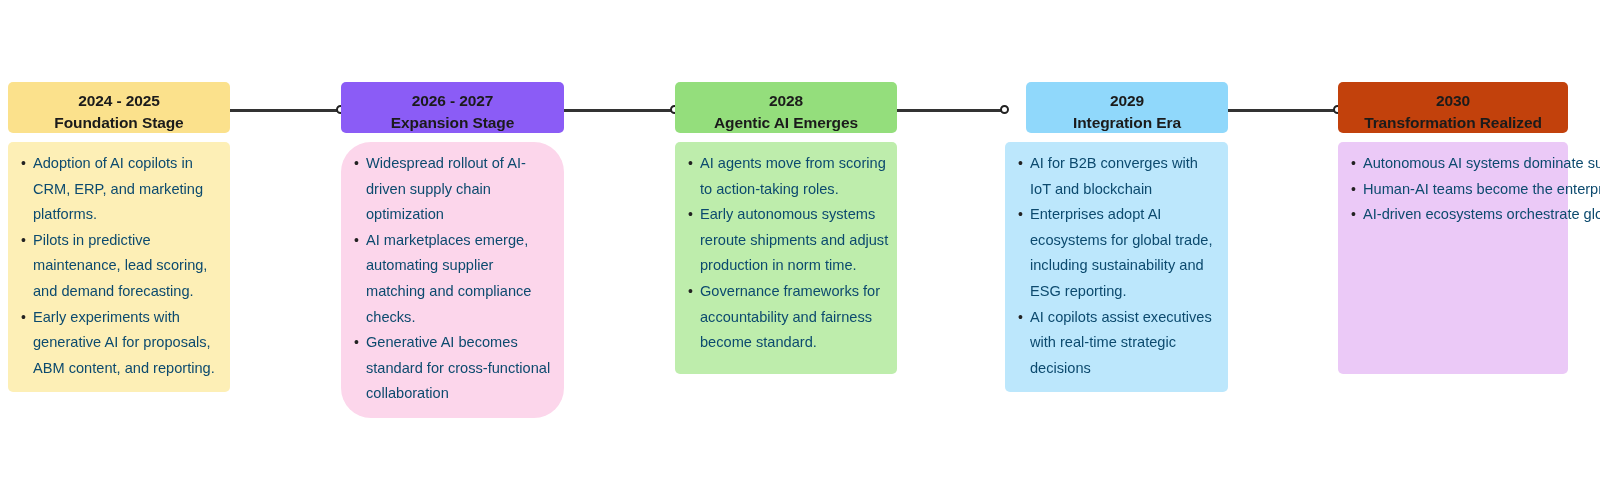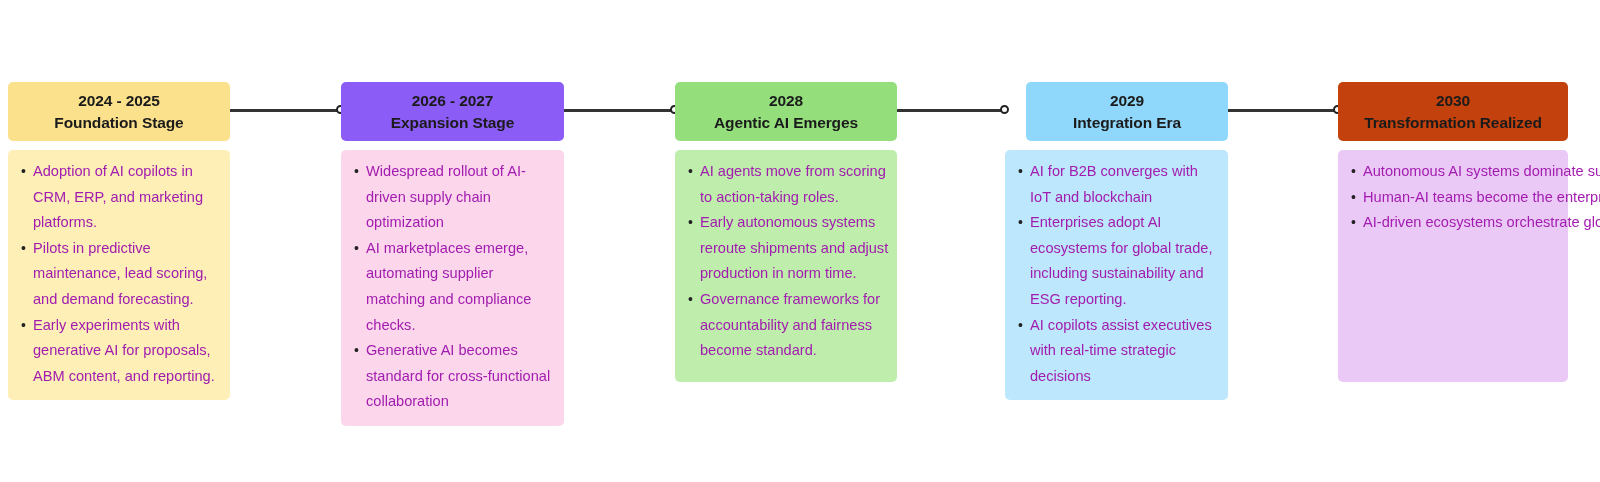--- a/index.html
+++ b/index.html
@@ -48,21 +48,21 @@
 
   .stage-header {
     border-radius: 5px;
     text-align: center;
     font-weight: bold;
     font-size: 15.5px;
     line-height: 1.42;
     color: #1b1b1b;
     padding: 8px 6px 9px 6px;
     box-sizing: border-box;
-    height: 59px;
+    height: 51px;
     letter-spacing: -0.1px;
   }
   .stage-header .yr { display: block; }
   .stage-header .nm { display: block; }
 
   .stage-body {
     margin-top: 9px;
     border-radius: 5px;
     padding: 9px 8px 11px 8px;
     box-sizing: border-box;
@@ -71,21 +71,21 @@
 
   .stage-body ul {
     margin: 0;
     padding: 0 0 0 17px;
     list-style: none;
   }
   .stage-body li {
     position: relative;
     font-size: 14.6px;
     line-height: 25.6px;
-    color: #a21caf;
+    color: #0c4a6e;
     margin: 0 0 0 0;
     padding: 0;
     white-space: normal;
   }
   .stage-body li::before {
     content: "\2022";
     position: absolute;
     left: -12px;
     top: 0;
     font-size: 14px;
@@ -132,21 +132,21 @@
         <li>Early experiments with generative AI for proposals, ABM content, and reporting.</li>
       </ul>
     </div>
   </div>
 
   <div class="stage stage-2">
     <div class="stage-header" style="background: #8b5cf6;">
       <span class="yr">2026 - 2027</span>
       <span class="nm">Expansion Stage</span>
     </div>
-    <div class="stage-body" style="background: rgb(252, 214, 235);">
+    <div class="stage-body" style="background: rgb(252, 214, 235); border-radius: 30px;">
       <ul>
         <li>Widespread rollout of AI-driven supply chain optimization</li>
         <li>AI marketplaces emerge, automating supplier matching and compliance checks.</li>
         <li>Generative AI becomes standard for cross-functional collaboration</li>
       </ul>
     </div>
   </div>
 
   <div class="stage stage-3">
     <div class="stage-header" style="background: rgb(148, 222, 124);">

